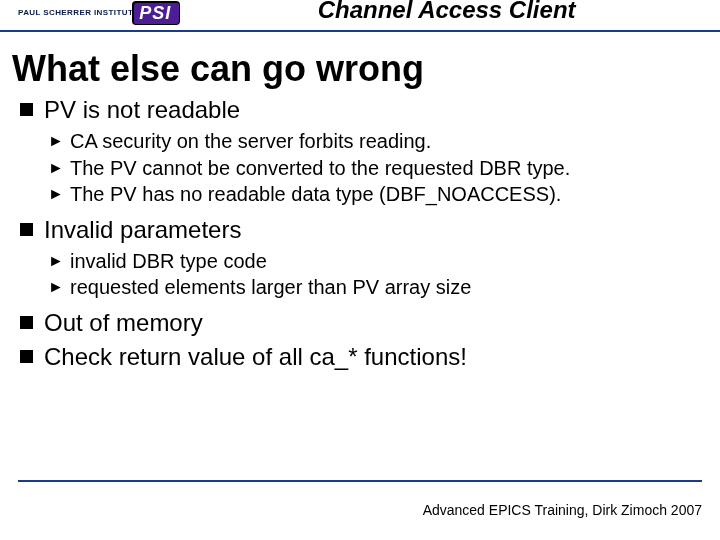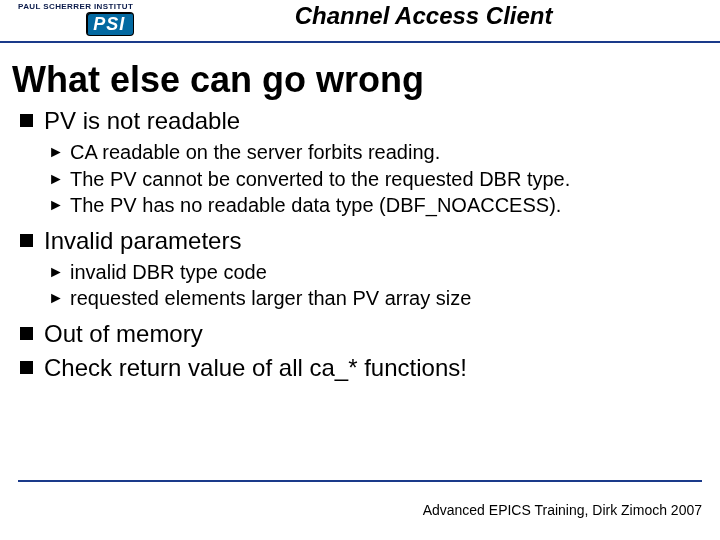--- a/index.html
+++ b/index.html
@@ -13,36 +13,36 @@
     overflow: hidden;
   }
   .header {
     display: flex;
     align-items: center;
     padding: 0 18px 6px 18px;
     border-bottom: 2px solid #1a3a8a;
   }
   .logo-block {
     display: flex;
-    flex-direction: column;
-    align-items: flex-end;
+    flex-direction: row;
+    align-items: center;
     margin-right: 12px;
     padding-top: 2px;
   }
   .logo-inst {
     font-size: 8px;
     letter-spacing: 0.4px;
     font-weight: 700;
     color: #0a1a4a;
     white-space: nowrap;
     margin-bottom: 2px;
   }
   .logo-mark {
     display: inline-block;
-    background: #0369a1;
+    background: #4c1d95;
     color: #fff;
     font-weight: 900;
     font-style: italic;
     font-size: 18px;
     letter-spacing: 1px;
     padding: 2px 8px 2px 6px;
     border-radius: 3px;
     box-shadow: 1px 1px 0 #000 inset, 0 0 0 1px #000;
     line-height: 1;
   }
@@ -130,21 +130,21 @@
   </div>
 </div>
 
 <div class="content">
   <div class="slide-heading">What else can go wrong</div>
 
   <ul class="lvl1">
     <li>
       <span>PV is not readable</span>
       <ul class="lvl2">
-        <li>CA readable on the server forbits reading.</li>
+        <li>CA security on the server forbits reading.</li>
         <li>The PV cannot be converted to the requested DBR type.</li>
         <li>The PV has no readable data type (DBF_NOACCESS).</li>
       </ul>
     </li>
     <li>
       <span>Invalid parameters</span>
       <ul class="lvl2">
         <li>invalid DBR type code</li>
         <li>requested elements larger than PV array size</li>
       </ul>

